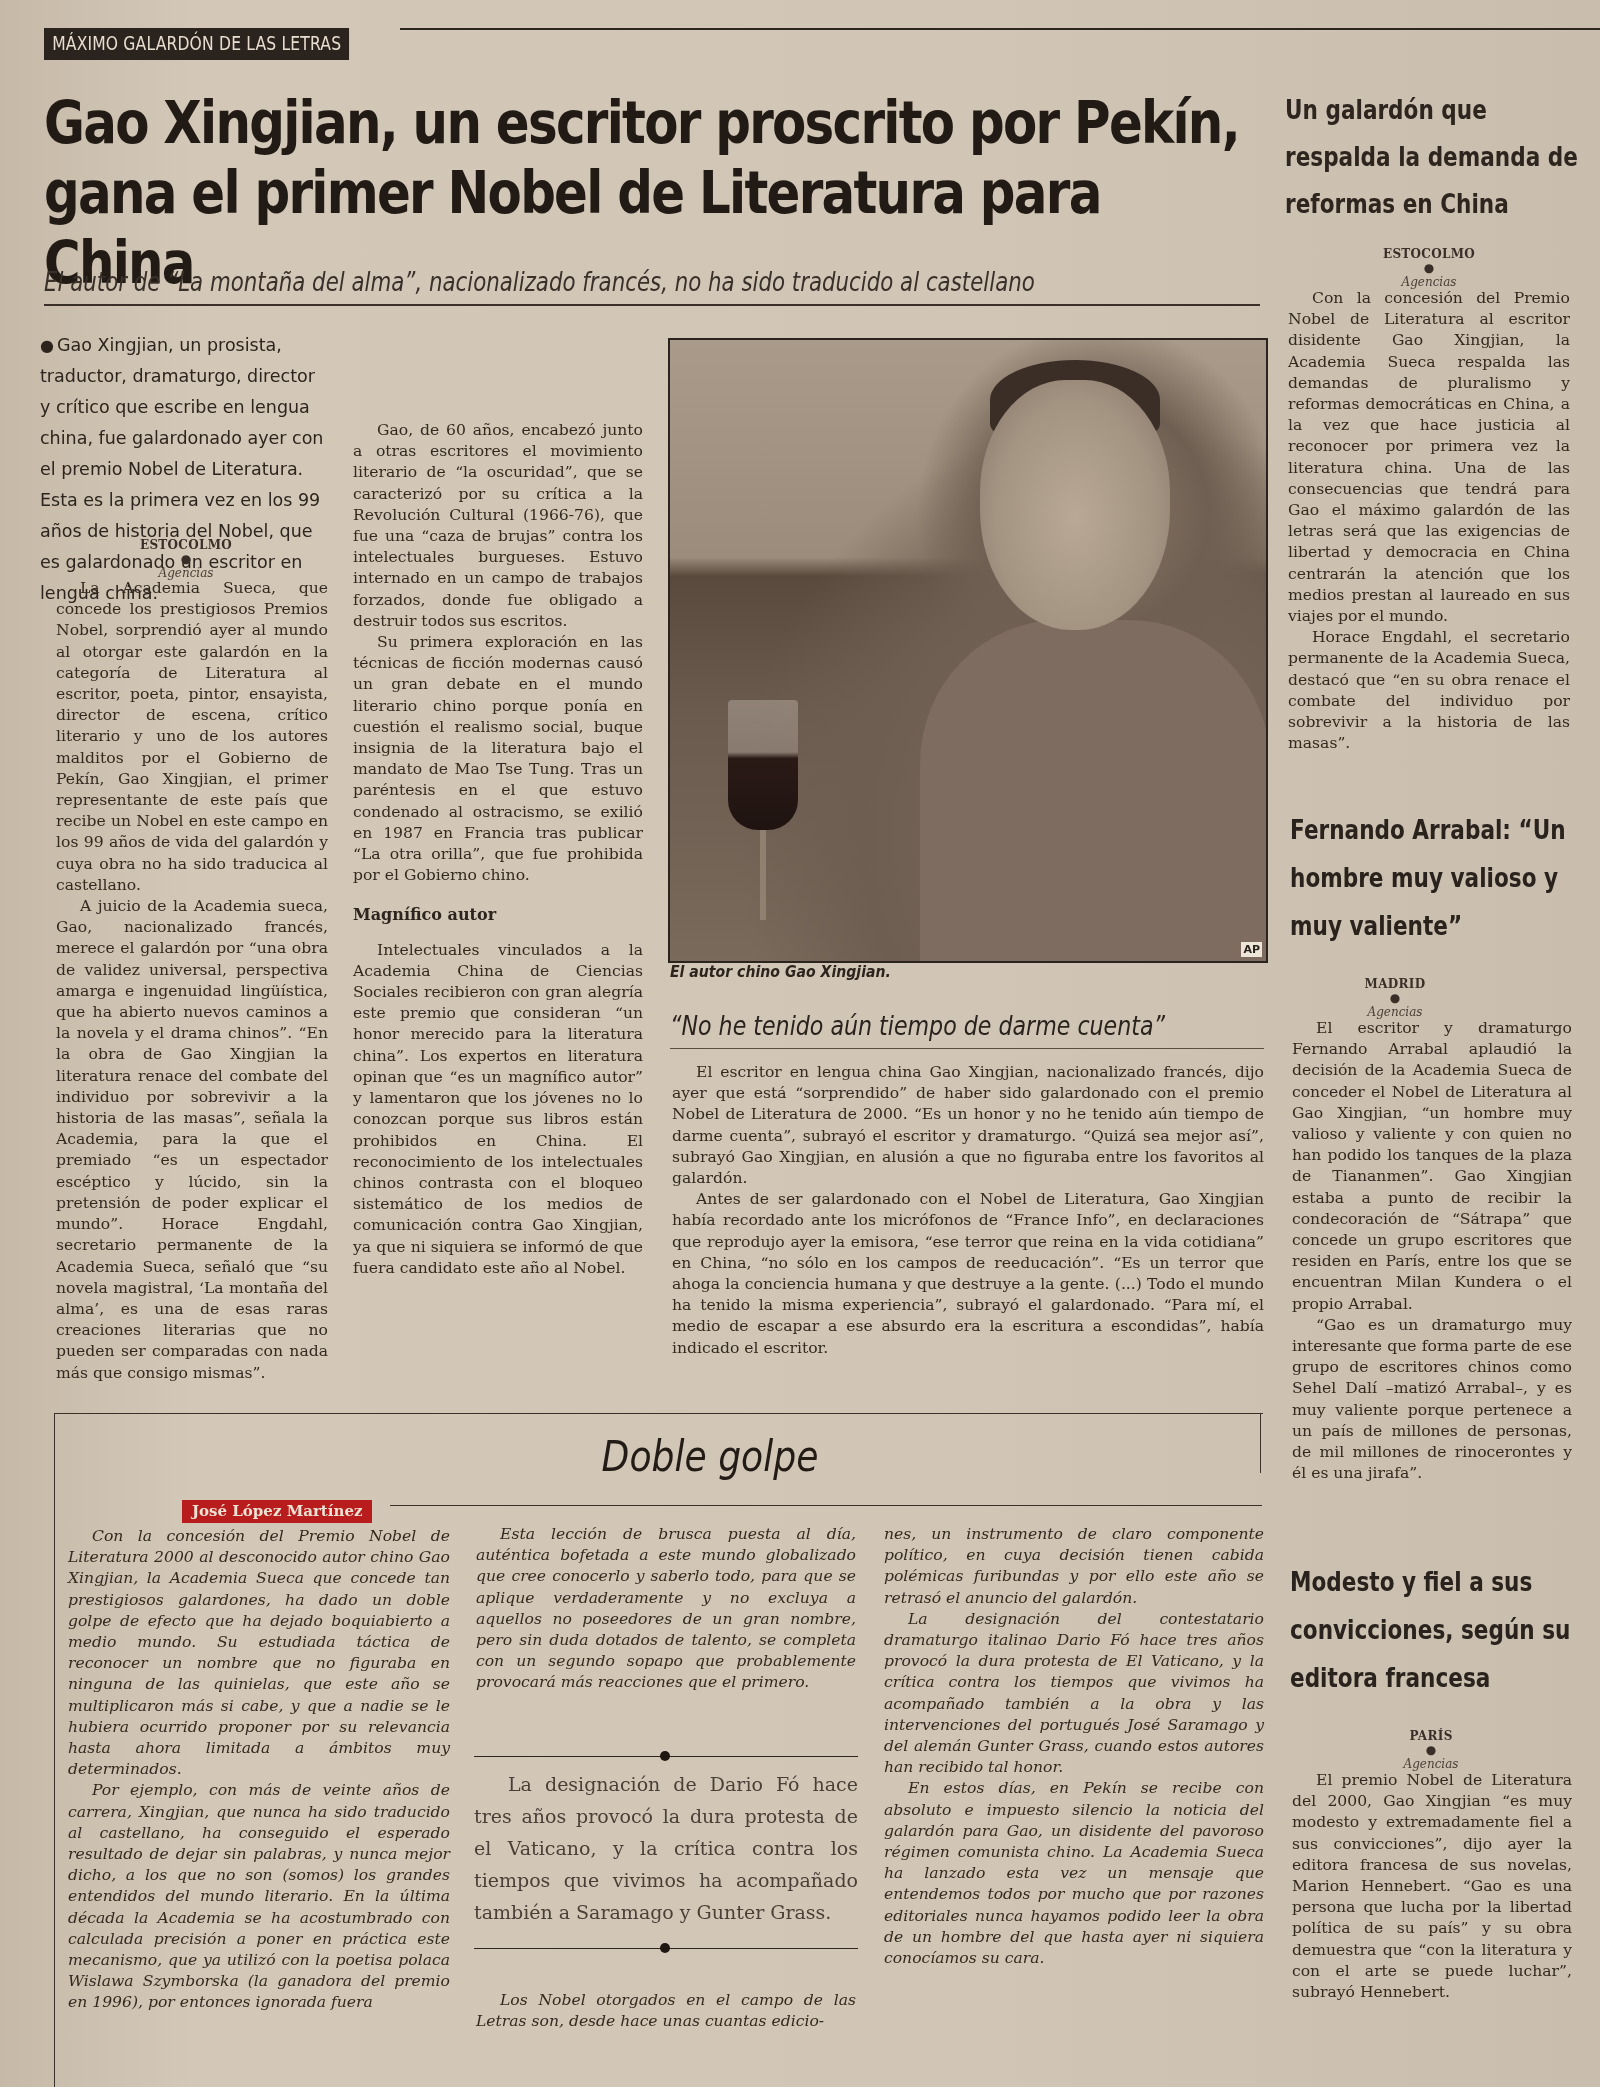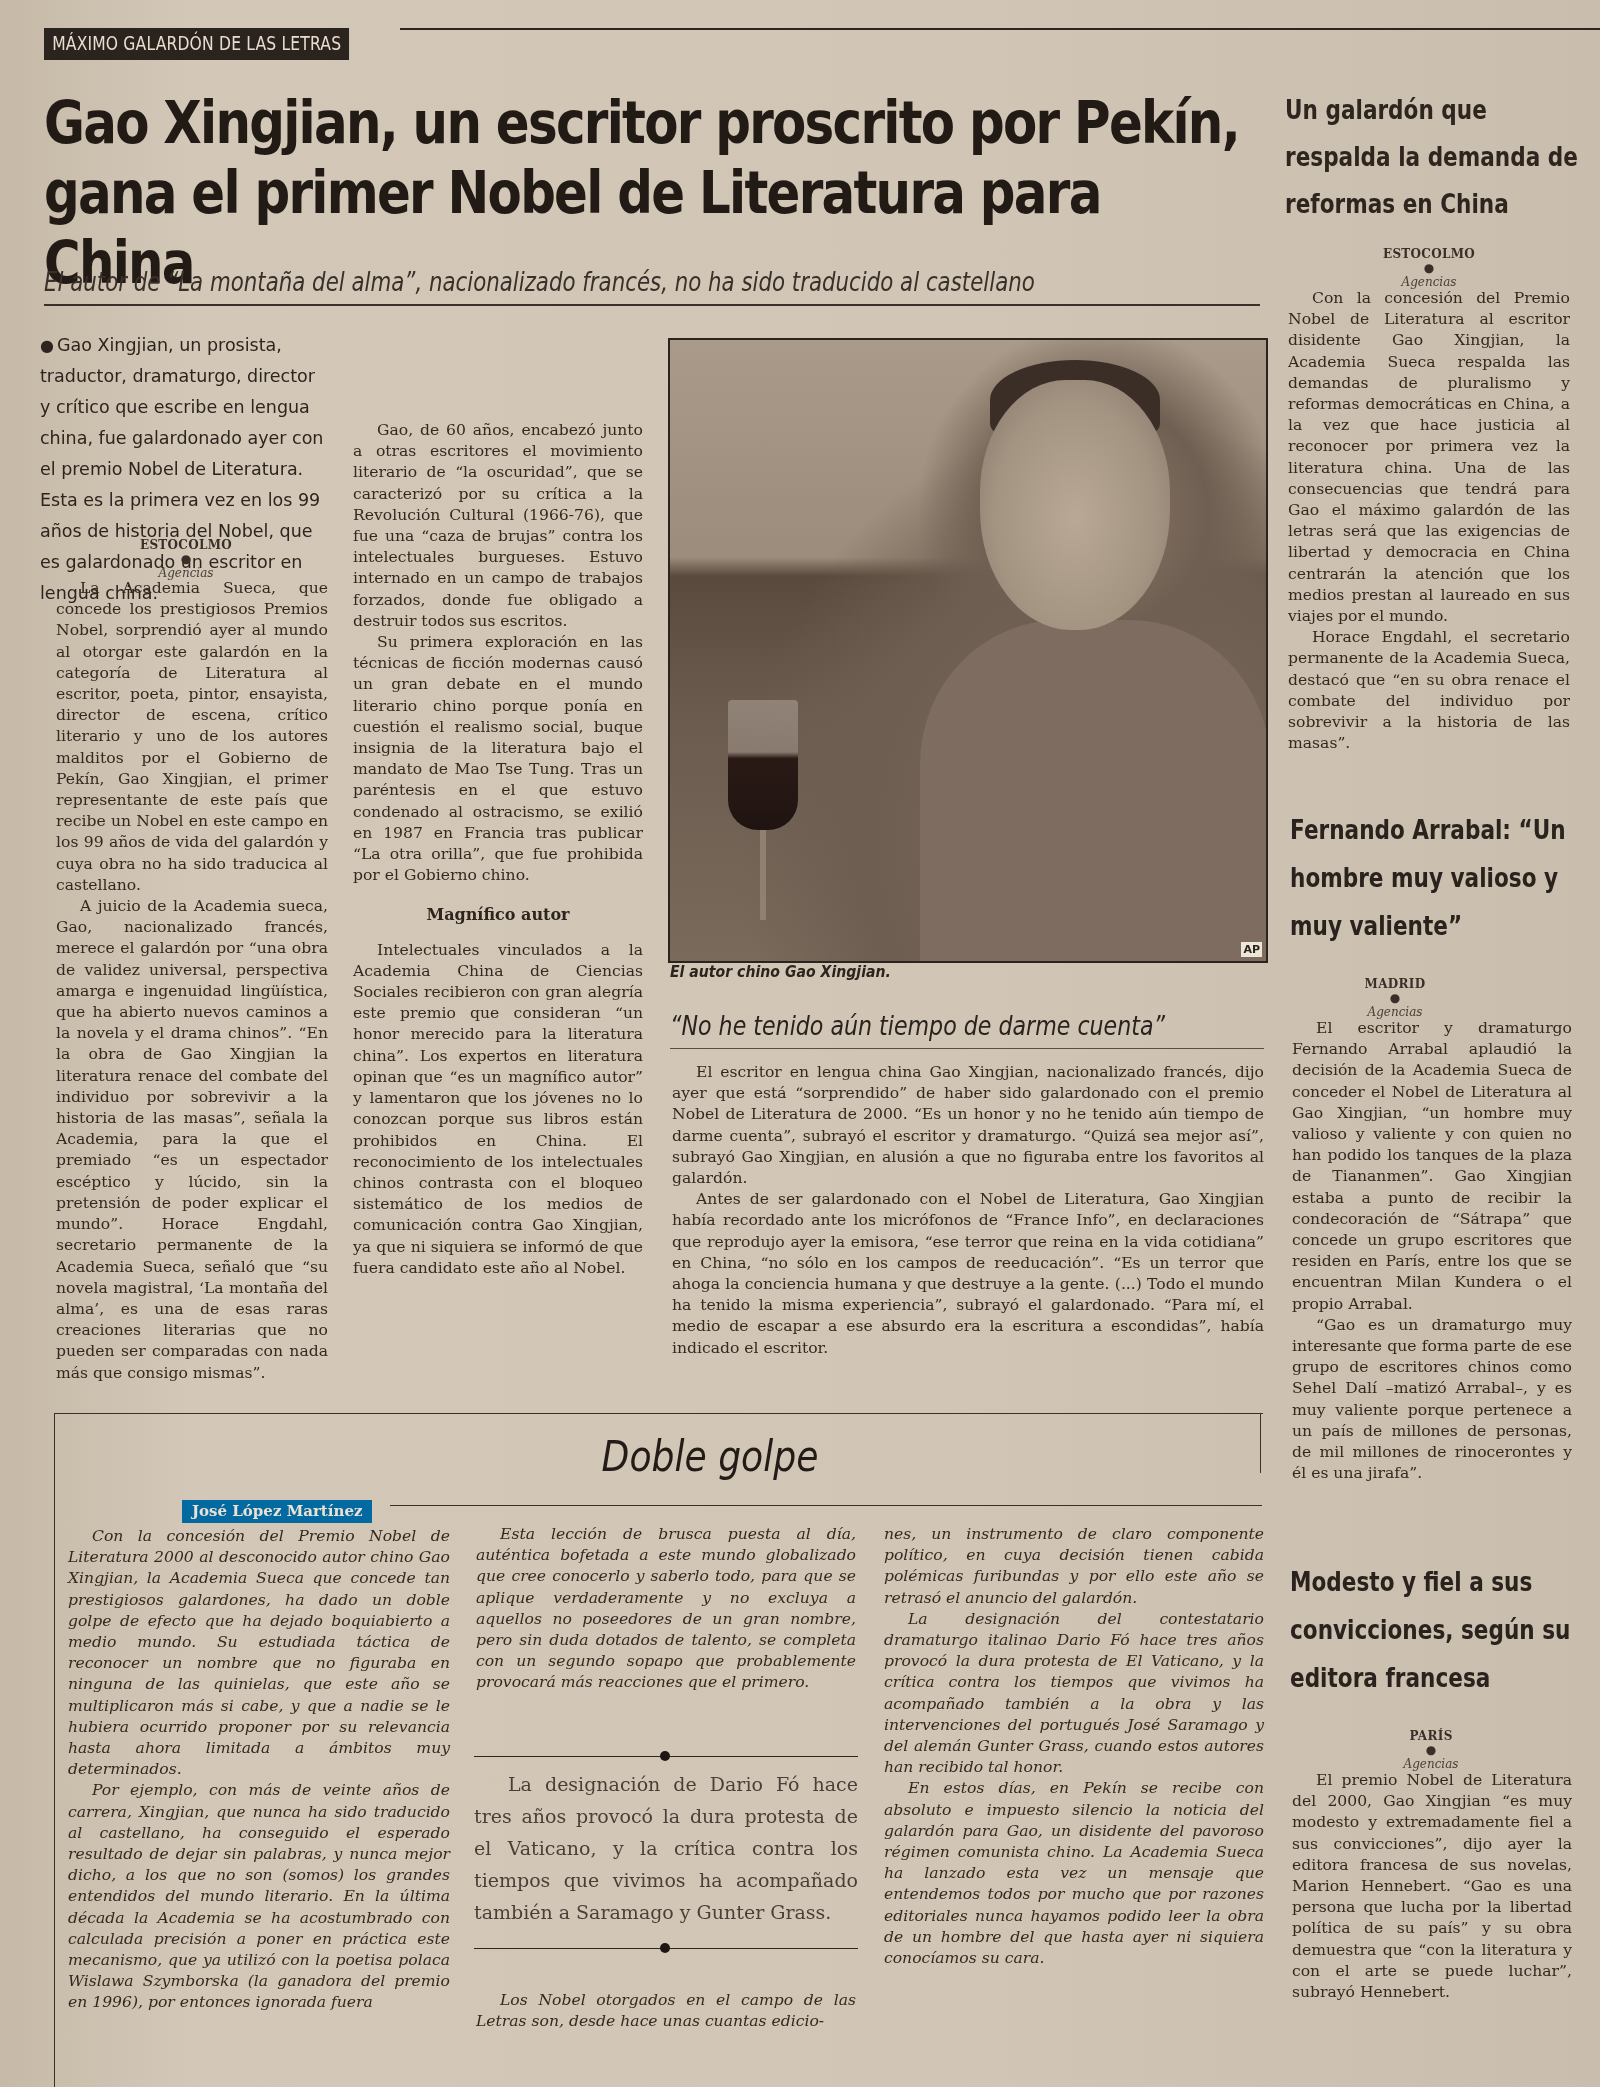--- a/index.html
+++ b/index.html
@@ -65,32 +65,32 @@
     background:radial-gradient(ellipse at 50% 55%, #b9a896 0%, #a39381 60%, #85746a 100%); }
   .photo .hair { position:absolute; left:320px; top:20px; width:170px; height:80px; border-radius:50% 50% 20% 20%; background:#3a2e26; }
   .photo .body { position:absolute; left:250px; top:280px; width:350px; height:360px; border-radius:40% 40% 0 0; background:#7d6c5f; }
   .photo .credit { position:absolute; right:4px; bottom:4px; background:#efe6da; color:#2b231d;
     font-family:"DejaVu Sans", sans-serif; font-size:11px; font-weight:bold; padding:1px 2px; }
   .caption { left:670px; top:962px; font-family:"DejaVu Sans", sans-serif; font-style:italic; font-weight:bold;
     font-size:16px; color:#2d241d; transform:scaleX(0.88); transform-origin:left top; white-space:nowrap; }
   .quote-head { left:670px; top:1010px; font-family:"DejaVu Sans", sans-serif; font-style:italic;
     font-size:27px; color:#2a221c; transform:scaleX(0.82); transform-origin:left top; white-space:nowrap; }
   .quote-rule { left:670px; top:1048px; width:594px; border-top:1.5px solid #5a4d43; }
-  .subtitle-bold { font-family:"DejaVu Serif", serif; font-weight:bold; font-size:16px; color:#2d241d; text-align:center; }
+  .subtitle-bold { font-family:"DejaVu Serif", serif; font-weight:bold; font-size:16px; color:#2d241d; }
   .side-subhead {
     font-family:"DejaVu Sans", sans-serif; font-weight:bold; font-size:27px; line-height:48px; color:#2a221c;
     transform:scaleX(0.8); transform-origin:left top; width:380px;
   }
   
   .box { left:54px; top:1413px; width:1208px; height:680px; border-left:1.5px solid #3b3029; border-top:1.5px solid #3b3029; }
   .box-rule-right { left:1260px; top:1413px; height:60px; border-left:1.5px solid #3b3029; }
   .box-title { left:500px; top:1432px; width:420px; text-align:center; font-family:"DejaVu Sans", sans-serif;
     font-style:italic; font-size:42px; color:#231b16; transform:scaleX(0.86); transform-origin:center top; }
   .box-title-rule { left:390px; top:1505px; width:872px; border-top:1.5px solid #3b3029; }
-  .byline { left:182px; top:1500px; background:#0369a1; color:#ece2d4; font-family:"DejaVu Serif", serif;
+  .byline { left:182px; top:1500px; background:#b91c1c; color:#ece2d4; font-family:"DejaVu Serif", serif;
     font-weight:bold; font-size:15px; padding:2px 10px 3px 10px; }
   .ital { font-style:italic; }
   .pull {
     left:474px; top:1768px; width:384px; font-family:"DejaVu Serif", serif; font-size:19px; line-height:32px;
     color:#4a3f37; text-align:justify;
   }
   .pull p { margin:0; text-indent:34px; }
   .pull-rule { position:absolute; left:0; width:384px; border-top:1.8px solid #2e251f; }
   .pull-rule .dot { position:absolute; left:186px; top:-6px; width:10px; height:10px; border-radius:50%; background:#1e1712; }
 </style>

